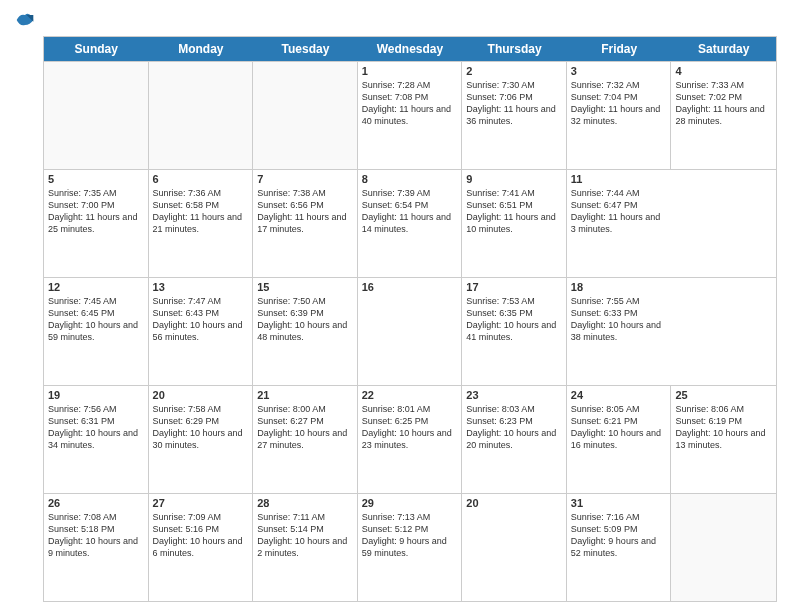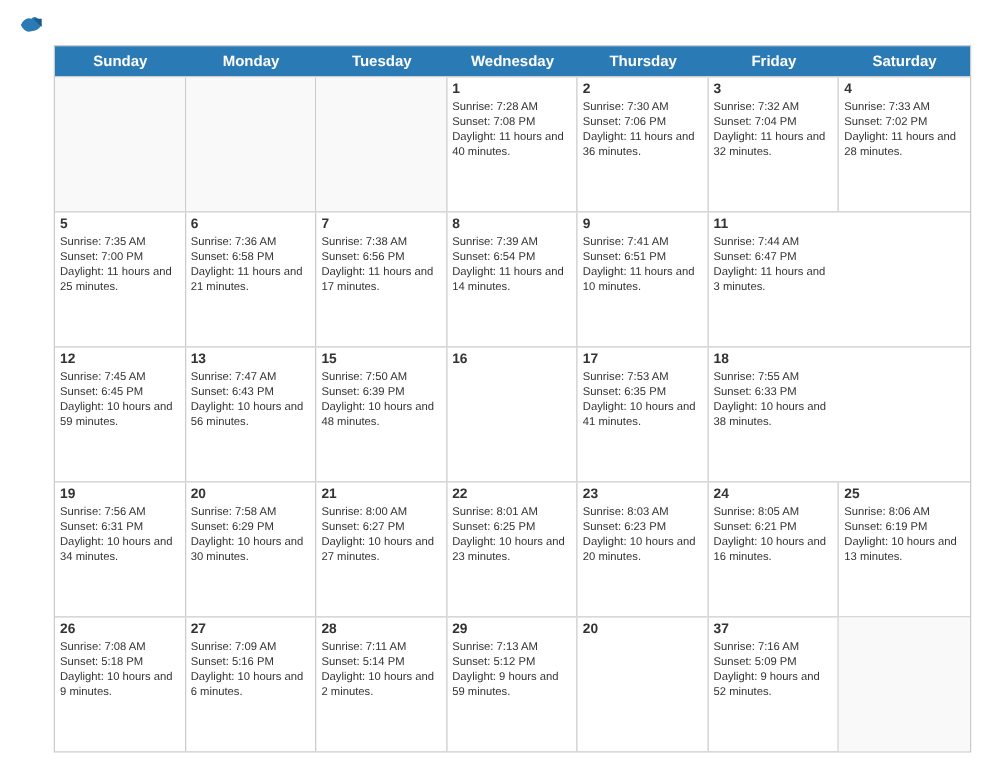--- a/index.html
+++ b/index.html
@@ -259,20 +259,20 @@
             <div class="cell-text">Sunrise: 7:11 AM<br>Sunset: 5:14 PM<br>Daylight: 10 hours and 2 minutes.</div>
           </div>
           <div class="cal-cell">
             <div class="day-num">29</div>
             <div class="cell-text">Sunrise: 7:13 AM<br>Sunset: 5:12 PM<br>Daylight: 9 hours and 59 minutes.</div>
           </div>
           <div class="cal-cell">
             <div class="day-num">20</div>
           </div>
           <div class="cal-cell">
-            <div class="day-num">37</div>
+            <div class="day-num">31</div>
             <div class="cell-text">Sunrise: 7:16 AM<br>Sunset: 5:09 PM<br>Daylight: 9 hours and 52 minutes.</div>
           </div>
           <div class="cal-cell empty"></div>
         </div>
       </div>
   </div>
 </div>
 
 </body></html>

